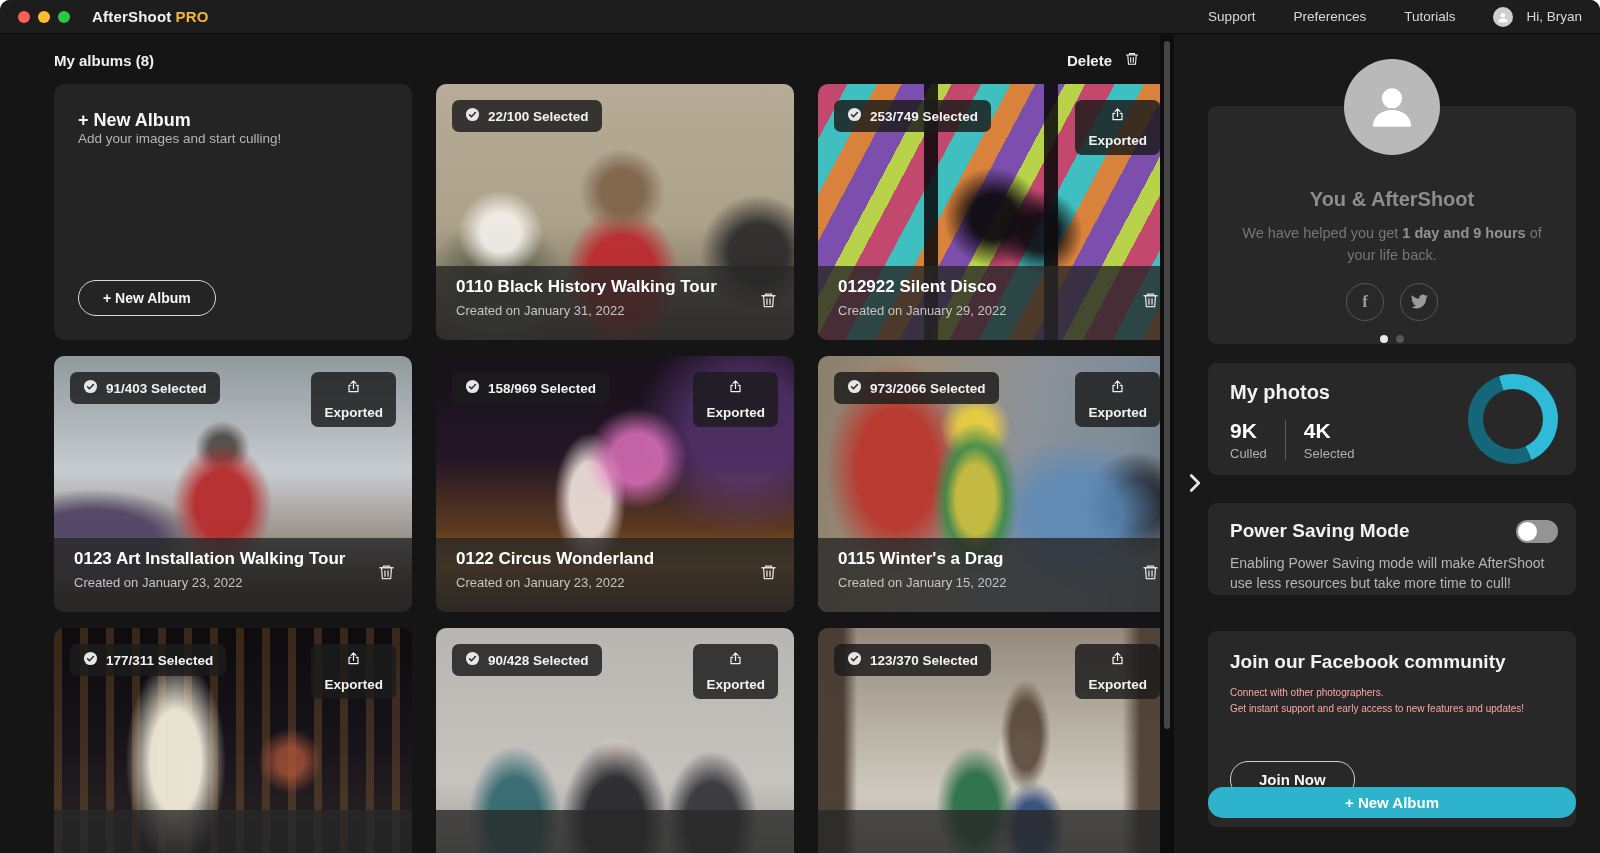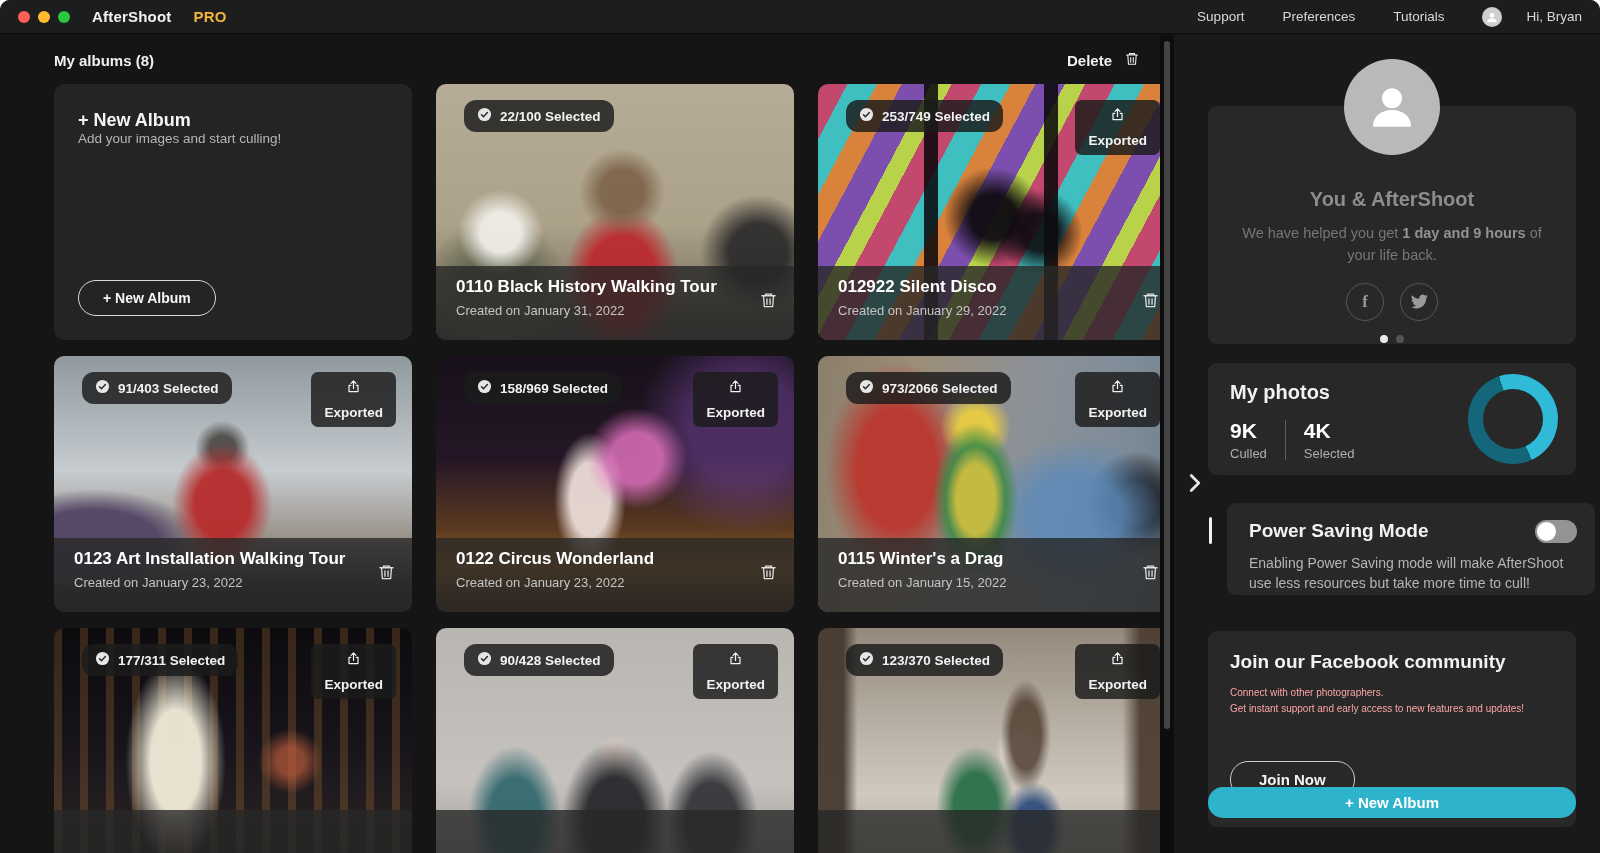--- a/index.html
+++ b/index.html
@@ -5,45 +5,45 @@
   * { margin:0; padding:0; box-sizing:border-box; }
   html,body { width:1600px; height:853px; background:#fff; font-family:"Liberation Sans", sans-serif; }
   .window { position:relative; width:1600px; height:853px; background:#151515; border-radius:10px 10px 0 0; overflow:hidden; }
 
   
   .titlebar { position:relative; height:34px; background:#1d1d1e; border-bottom:1px solid #0a0a0a; display:flex; align-items:center; padding:0 18px; }
   .traffic { display:flex; gap:8px; margin-right:22px; }
   .tl { width:12px; height:12px; border-radius:50%; display:inline-block; cursor:pointer; }
   .tl.red{background:#ff5f57}.tl.yellow{background:#febc2e}.tl.green{background:#28c840}
   .brand { font-size:15px; font-weight:800; color:#f2f2f2; letter-spacing:.2px; }
-  .brand-pro { color:#f2b63c; margin-left:22px;text-align:right; }
+  .brand-pro { color:#f2b63c; margin-left:4px;text-align:right; }
   .topnav { margin-left:auto; display:flex; align-items:center; gap:38px; font-size:13.5px; color:#d9d9d9; }
   .topnav a { cursor:pointer; }
-  .user { display:flex; align-items:center; gap:24px; cursor:pointer; }
+  .user { display:flex; align-items:center; gap:13px; cursor:pointer; }
   .avatar-sm { width:20px; height:20px; border-radius:50%; background:#cfcfcf; display:flex; align-items:center; justify-content:center; overflow:hidden; }
   .avatar-sm svg { width:14px; height:14px; }
 
   
   .content { position:absolute; top:35px; left:0; right:0; bottom:0; display:flex; }
   .main { width:1160px; background:#151515; position:relative;padding-left:36px; }
   .main-head { display:flex; justify-content:space-between; align-items:center; padding:16px 20px 14px 18px; }
   .main-head h1 { font-size:15px; font-weight:700; color:#f0f0f0; }
   .delete-btn { display:flex; align-items:center; gap:12px; background:none; border:none; color:#f0f0f0; font-size:15px; font-weight:600; cursor:pointer; font-family:inherit; }
   .delete-btn svg { width:16px; height:16px; }
 
   .grid { padding:0 17px 0 18px; display:grid; grid-template-columns:repeat(3,358px); grid-auto-rows:256px; gap:16px 24px; }
   .card { border-radius:10px; overflow:hidden; position:relative; cursor:pointer; }
   .new-album-card { background:#242424; padding:26px 24px; }
   .new-album-card h2 { font-size:18px; font-weight:700; color:#f5f5f5; }
   .new-album-card p { font-size:13.5px; color:#b5b5b5; }
   .pill-btn { position:absolute; left:24px; bottom:24px; background:transparent; border:1.5px solid #d9d9d9; color:#f5f5f5; border-radius:19px; padding:9px 24px; font-size:14px; font-weight:700; cursor:pointer; font-family:inherit; }
 
   .album-card { background:#2a2a2a; }
   .badge { position:absolute; top:16px; display:inline-flex; align-items:center; gap:8px; background:rgba(28,28,28,.83); border-radius:7px; padding:7px 13px; font-size:13.5px; font-weight:600; color:#f2f2f2; }
-  .badge-sel { left:28px;border-radius:12px; }
+  .badge-sel { left:16px; }
   .badge-exp { right:16px;flex-direction:column; }
   .badge svg { width:15px; height:15px; }
   .afoot { position:absolute; left:0; right:0; bottom:0; height:74px; background:rgba(40,40,40,.80); padding:11px 20px; }
   .album-title { font-size:17px; font-weight:700; color:#fff; white-space:nowrap; }
   .album-created { font-size:13px; color:#c4c4c4; margin-top:6px; }
   .trash-btn { position:absolute; right:16px; top:24px; background:none; border:none; cursor:pointer; }
   .trash-btn svg { width:19px; height:21px; }
 
   
   .ph-0{background:radial-gradient(circle at 18% 58%,rgba(240,238,232,.95) 0 6%,rgba(240,238,232,0) 13%),radial-gradient(circle at 17% 80%,rgba(98,102,80,.9) 0 10%,rgba(98,102,80,0) 20%),radial-gradient(circle at 52% 42%,rgba(124,98,72,.9) 0 9%,rgba(124,98,72,0) 18%),radial-gradient(ellipse 16% 28% at 52% 76%,rgba(187,42,46,.95) 0 60%,rgba(187,42,46,0) 100%),radial-gradient(circle at 90% 66%,rgba(32,32,34,.85) 0 8%,rgba(32,32,34,0) 16%),linear-gradient(180deg,#b6ac97 0%,#aca189 55%,#8a7f6d 78%,#4a443c 100%)}
@@ -82,21 +82,21 @@
 
   .photos-card { top:328px; height:112px; padding:18px 0 0 22px; }
   .photos-card h3 { font-size:20px; font-weight:700; color:#f2f2f2; }
   .stats { display:flex; align-items:center; gap:18px; margin-top:15px; }
   .stat .v { font-size:21px; font-weight:700; color:#fff; }
   .stat .l { font-size:13px; color:#b0b0b0; margin-top:3px; }
   .vdiv { width:1px; height:40px; background:#5d5d5d; }
   .donut { position:absolute; right:18px; top:11px; width:90px; height:90px; border-radius:50%; }
   .donut::after { content:""; position:absolute; inset:15px; border-radius:50%; background:#282828; }
 
-  .power-card { top:468px; height:92px; padding:17px 20px 0 22px;margin-left:19px; }
+  .power-card { top:468px; height:92px; padding:17px 20px 0 22px; }
   .power-card h3 { font-size:19px; font-weight:700; color:#f2f2f2; }
   .power-card p { font-size:14px; color:#b5b5b5; line-height:1.45; margin-top:11px; max-width:320px; }
   .toggle { position:absolute; right:18px; top:17px; width:42px; height:23px; border-radius:12px; background:#949494; cursor:pointer; }
   .toggle .knob { position:absolute; left:2px; top:2px; width:19px; height:19px; border-radius:50%; background:#fff; }
 
   .fb-card { top:596px; height:196px; padding:20px 22px 0; }
   .fb-card h3 { font-size:19px; font-weight:700; color:#f2f2f2; }
   .fb-card p { font-size:10px; color:#fca5a5; line-height:1.55; margin-top:12px; }
   .join-btn { position:absolute; left:22px; top:130px; background:transparent; border:1.5px solid #cfcfcf; color:#f5f5f5; border-radius:18px; padding:9px 28px; font-size:15px; font-weight:700; cursor:pointer; font-family:inherit; }
 

